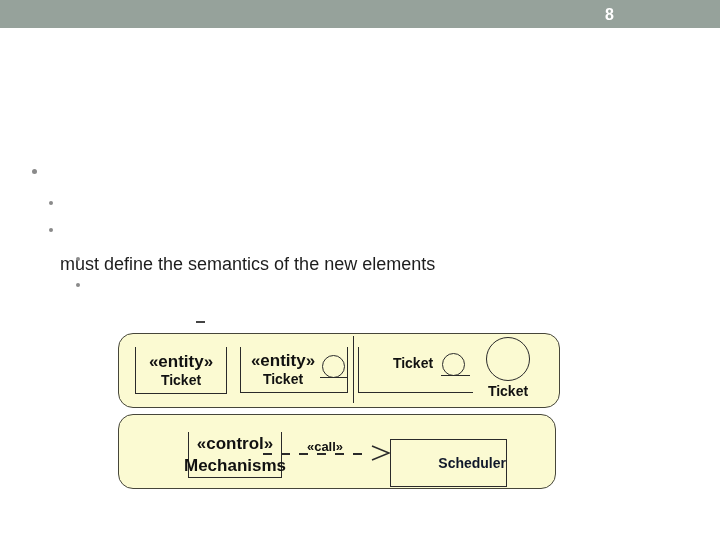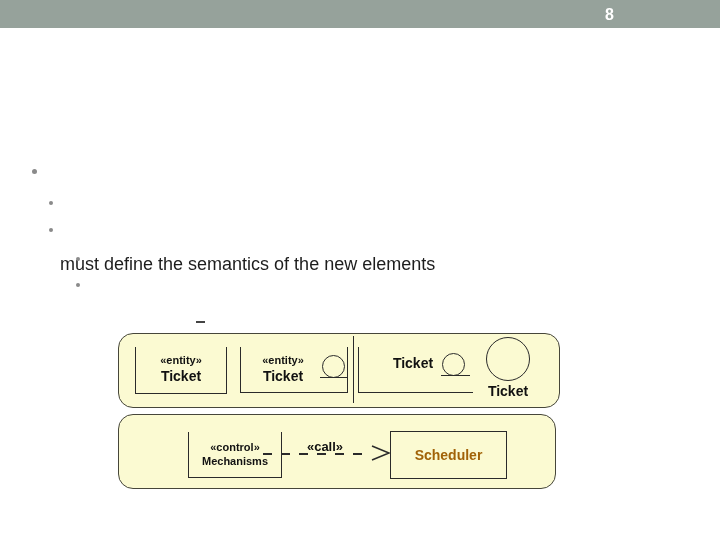--- a/index.html
+++ b/index.html
@@ -17,23 +17,23 @@
   .l1{font-size:22px;}
   .l2{font-size:18px;}
   .l3{font-size:15px;}
   .dot{position:absolute;border-radius:50%;background:#8a8a8a;}
   
   .band{position:absolute;background:#fbfad2;border:1px solid #46463a;border-radius:15px;}
   .ubox{position:absolute;border:1px solid #2a2a2a;border-top:none;display:flex;
         flex-direction:column;align-items:center;justify-content:center;
         font-weight:bold;color:#111;line-height:1.25;}
   .fbox{position:absolute;border:1px solid #2a2a2a;display:flex;align-items:center;
-        justify-content:center;font-weight:bold;color:#a16207;}
+        justify-content:flex-end;font-weight:bold;color:#0f172a;margin-top:8px;}
   .lcorner{position:absolute;border-left:1px solid #2a2a2a;border-bottom:1px solid #2a2a2a;}
-  .stereo{font-size:11px;}
+  .stereo{font-size:17px;}
   .uname{font-size:14px;}
   .circ{position:absolute;border:1px solid #2a2a2a;border-radius:50%;}
   .uline{position:absolute;height:1px;background:#2a2a2a;}
   .vline{position:absolute;width:1px;background:#2a2a2a;}
   .dashline{position:absolute;height:2px;
             background:repeating-linear-gradient(90deg,#2a2a2a 0 9px,transparent 9px 18px);}
   .calllabel{position:absolute;font-size:13px;font-weight:bold;color:#111;text-align:center;}
   .dlabel{position:absolute;font-weight:bold;color:#111;text-align:center;}
   .artifact{position:absolute;background:#444;}
 </style>

